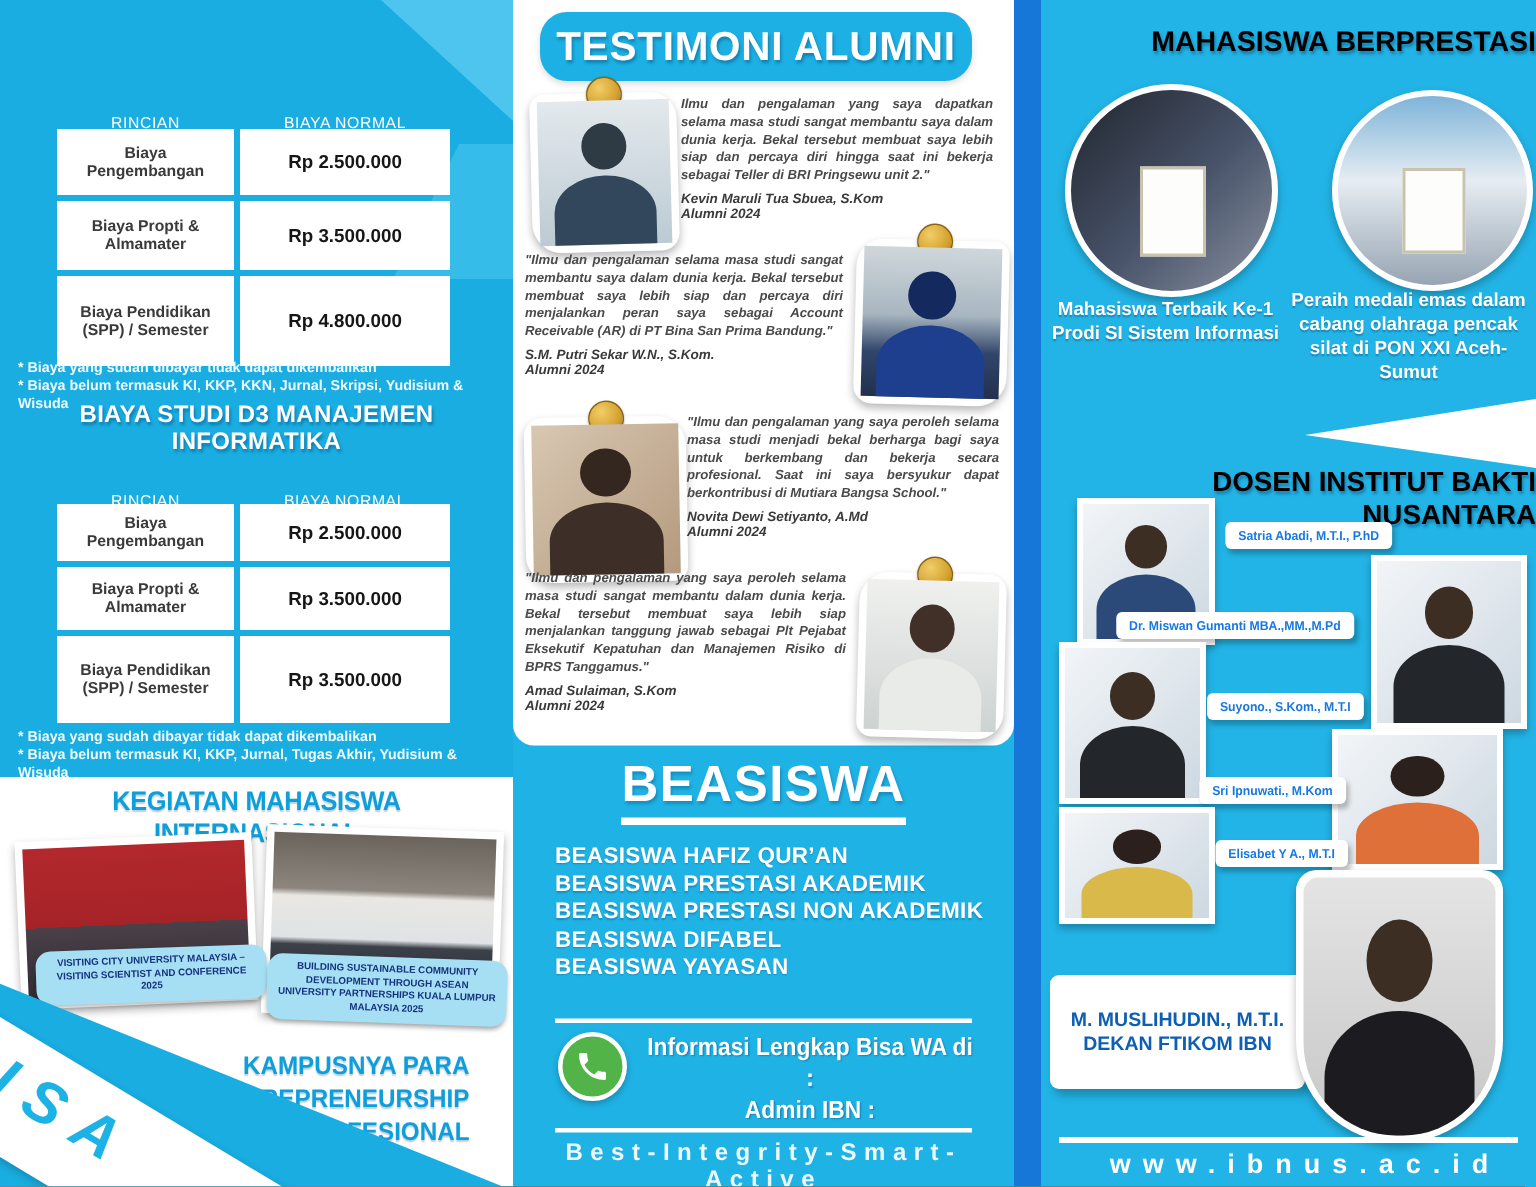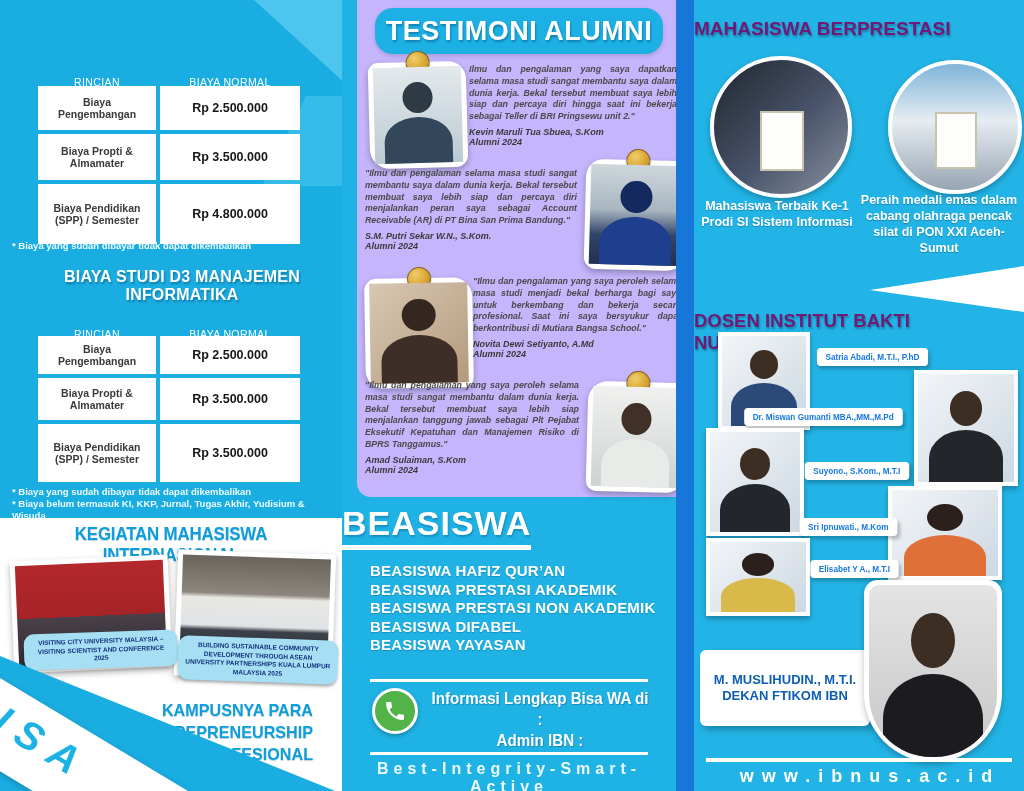--- a/index.html
+++ b/index.html
@@ -15,21 +15,21 @@
 
   .accent-tri{left:182px;top:0;width:160px;height:130px;background:#4ec5ee;
               clip-path:polygon(45% 0,100% 0,100% 62%);}
   .accent-tri2{left:262px;top:96px;width:80px;height:90px;background:#36bce9;
               clip-path:polygon(55% 0,100% 0,100% 100%,0 100%);}
 
   
   .panel-title{color:#fff;font-weight:800;text-align:center;width:342px;
                text-shadow:1px 2px 2px rgba(8,62,100,.45);letter-spacing:.2px;}
   .t-s1{top:18px;font-size:17.5px;}
-  .t-d3{top:268px;font-size:16px;padding-left:11px;}
+  .t-d3{top:268px;font-size:16px;}
 
   
   .ftable{display:grid;grid-template-columns:118px 140px;gap:4px;left:38px;}
   .ftable-s1{top:46px;grid-template-rows:36px 44px 46px 60px;}
   .ftable-d3{top:298px;grid-template-rows:34px 38px 42px 58px;}
   .hc{background:#701a75;color:#fff;font-weight:400;font-size:10.5px;
       display:flex;align-items:center;justify-content:center;letter-spacing:.4px;margin-top:36px;}
   .bc{background:#fff;display:flex;align-items:center;justify-content:center;
       text-align:center;padding:2px 8px;}
   .lbl{font-size:10.5px;font-weight:700;color:#3a3a3a;line-height:12.5px;}
@@ -57,21 +57,21 @@
            font-size:17px;line-height:22px;transform:scaleX(.95);
            text-shadow:0 1px 1px rgba(0,60,100,.25);}
   .corner-wedge{left:0;top:598px;width:342px;height:193px;background:#19ade2;
                 clip-path:polygon(0 30%,105% 105%,0 105%);}
   .bisa-ribbon{left:-50px;top:648px;width:440px;height:80px;background:#fff;
                transform:rotate(31deg);transform-origin:0 0;box-shadow:0 2px 6px rgba(0,0,0,.2);}
   .bisa-text{display:block;margin:12px 0 0 36px;color:#1cb2e6;font-weight:900;font-style:italic;
              font-size:40px;letter-spacing:12px;}
 
   
-  .mid-card{left:15px;top:0;width:334px;height:497px;background:#c4b5fd;border-radius:0 0 14px 14px;}
+  .mid-card{left:0;top:0;width:334px;height:497px;background:#ffffff;border-radius:0 0 14px 14px;}
   .testi-pill{left:18px;top:8px;width:288px;height:46px;background:#1cb0e4;border-radius:18px;
               display:flex;align-items:center;justify-content:center;color:#fff;font-weight:900;
               font-size:27px;letter-spacing:.5px;text-shadow:1px 2px 2px rgba(8,62,100,.4);
               box-shadow:0 2px 4px rgba(0,0,0,.15);}
   .tframe{background:#fff;padding:5px;box-shadow:0 3px 6px rgba(0,0,0,.28);}
   .tf1{left:12px;top:62px;width:88px;height:96px;border-radius:10px 18px 12px 20px;transform:rotate(-1.5deg);}
   .tf2{left:228px;top:160px;width:92px;height:100px;border-radius:18px 10px 20px 12px;transform:rotate(1.5deg);}
   .tf3{left:8px;top:278px;width:98px;height:100px;border-radius:12px 20px 10px 18px;transform:rotate(-1deg);}
   .tf4{left:230px;top:382px;width:88px;height:100px;border-radius:20px 12px 18px 10px;transform:rotate(1.5deg);}
   .tphoto{width:100%;height:100%;position:relative;overflow:hidden;}
@@ -90,40 +90,40 @@
   .tq{color:#4a4a4a;font-size:8.8px;line-height:11.8px;font-weight:700;font-style:italic;
       text-align:justify;margin:0;}
   .tname{color:#3a3a3a;font-size:9px;font-weight:800;font-style:italic;margin-top:4px;}
   .tyear{color:#3a3a3a;font-size:9px;font-weight:800;font-style:italic;}
   .tt1{left:112px;top:64px;width:208px;}
   .tt2{left:8px;top:168px;width:212px;}
   .tt3{left:116px;top:276px;width:208px;}
   .tt4{left:8px;top:380px;width:214px;}
 
   
-  .bea-title-wrap{left:0;top:504px;width:334px;}
+  .bea-title-wrap{left:0;top:504px;width:334px;text-align:center;}
   .bea-title{display:inline-block;color:#fff;font-weight:900;font-size:34px;letter-spacing:1px;
              border-bottom:5px solid #fff;padding-bottom:2px;text-shadow:1px 2px 2px rgba(8,62,100,.3);}
   .bea-list{left:28px;top:562px;width:290px;}
   .bea-item{color:#fff;font-weight:800;font-size:15px;line-height:18.5px;letter-spacing:.2px;
             text-shadow:0 1px 1px rgba(8,62,100,.3);}
   .wa-line{width:278px;height:3px;background:#fff;left:28px;}
   .wl1{top:679px;} .wl2{top:752px;}
   .wa-icon{left:30px;top:688px;width:40px;height:40px;border-radius:50%;background:#52b448;
            border:3px solid #fff;box-shadow:0 2px 4px rgba(0,0,0,.25);
            display:flex;align-items:center;justify-content:center;}
   .wa-icon svg{width:24px;height:24px;}
   .wa-text{left:80px;top:688px;width:236px;text-align:center;color:#fff;font-weight:800;
            font-size:16.5px;line-height:21px;transform:scaleX(.92);
            text-shadow:1px 1px 1px rgba(8,62,100,.35);}
   .motto{left:0;top:760px;width:334px;text-align:center;color:#ecfaff;font-size:16px;
          font-weight:600;letter-spacing:5px;}
 
   
-  .rp-title{color:#701a75;font-weight:800;font-size:19px;text-align:left;width:330px;
+  .rp-title{color:#000000;font-weight:800;font-size:19px;text-align:right;width:330px;
             text-shadow:1px 2px 2px rgba(8,62,100,.45);}
   .rt1{top:18px;} .rt2{top:310px;font-size:18.5px;}
   .circ{border-radius:50%;border:4px solid #fff;overflow:hidden;box-shadow:0 3px 6px rgba(0,0,0,.25);}
   .c1{left:16px;top:56px;width:134px;height:134px;background:linear-gradient(135deg,#20262e,#49536a 55%,#8a93a0);}
   .c2{left:194px;top:60px;width:126px;height:126px;background:linear-gradient(180deg,#7fb4d9,#e6edf2 45%,#97a4b2);}
   .cert{position:absolute;left:34%;top:38%;width:30%;height:42%;background:#fdfdfb;
         border:2px solid #c9c3ae;}
   .rp-cap{color:#fff;font-weight:800;font-size:12.5px;line-height:16px;text-align:center;
           text-shadow:0 1px 1px rgba(8,62,100,.4);}
   .cap1{left:4px;top:198px;width:158px;}
@@ -182,20 +182,21 @@
       <div class="bc">
           <span class="lbl">Biaya Pendidikan (SPP) / Semester</span>
         </div>
       <div class="bc">
           <span class="val">Rp 4.800.000</span>
         </div>
     </div>
 
     <div class="abs notes notes-1">
       <div>* Biaya yang sudah dibayar tidak dapat dikembalikan</div>
+      <div>* Biaya belum termasuk KI, KKP, KKN, Jurnal, Skripsi, Yudisium &amp; Wisuda</div>
     </div>
 
     <div class="abs panel-title t-d3">BIAYA STUDI D3 MANAJEMEN INFORMATIKA</div>
 
     <div class="abs ftable ftable-d3">
       <div class="hc">RINCIAN</div>
       <div class="hc">BIAYA NORMAL</div>
       <div class="bc">
           <span class="lbl">Biaya Pengembangan</span>
         </div>

